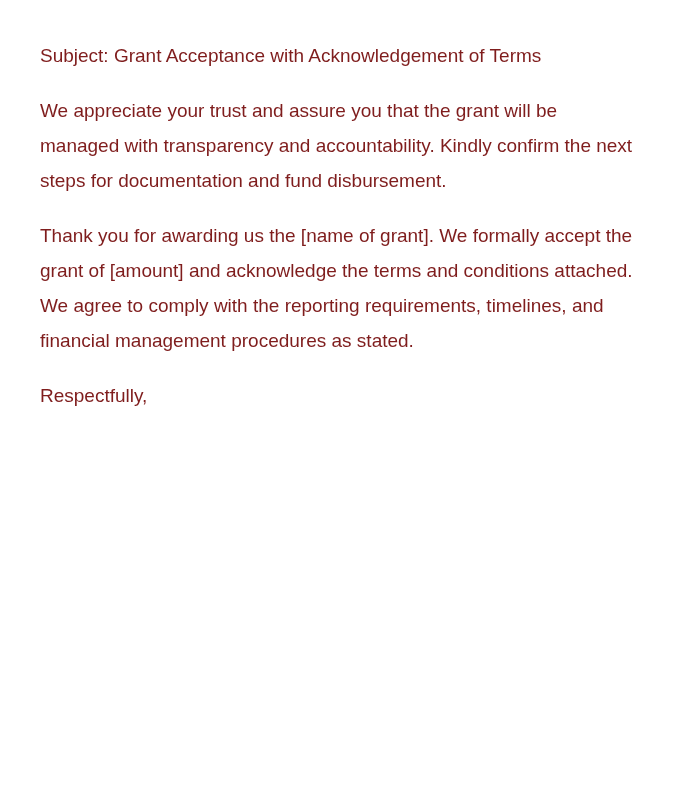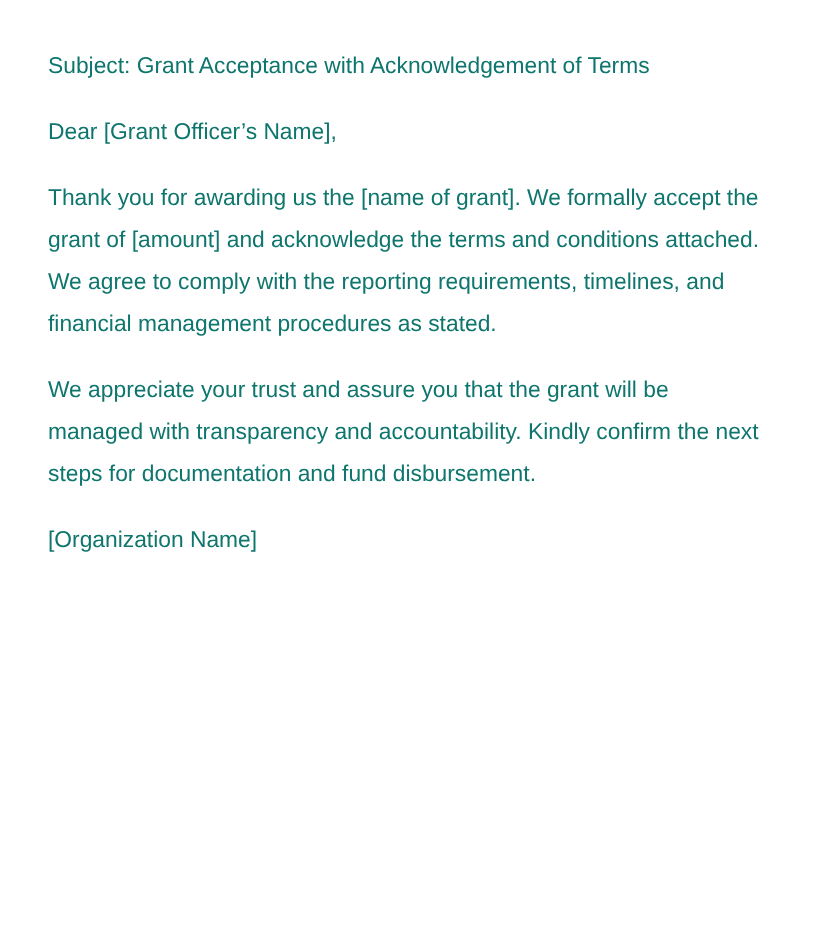--- a/index.html
+++ b/index.html
@@ -27,33 +27,32 @@
     margin: 0 0 12px 0;
     max-width: 600px;
     letter-spacing: 0.1px;
   }
   .doc p {
     font-size: 19px;
     font-weight: 400;
     line-height: 35px;
     margin: 20px 0;
     max-width: 600px;
-    color: #0f766e;
+    color: #7f1d1d;
   }
 </style>
 </head>
 <body>
 
 <div class="doc">
 
   <p>Subject: Grant Acceptance with Acknowledgement of Terms</p>
 
-  <p>Dear [Grant Officer’s Name],</p>
+
+  <p>We appreciate your trust and assure you that the grant will be managed with transparency and accountability. Kindly confirm the next steps for documentation and fund disbursement.</p>
 
   <p>Thank you for awarding us the [name of grant]. We formally accept the grant of [amount] and acknowledge the terms and conditions attached. We agree to comply with the reporting requirements, timelines, and financial management procedures as stated.</p>
 
-  <p>We appreciate your trust and assure you that the grant will be managed with transparency and accountability. Kindly confirm the next steps for documentation and fund disbursement.</p>
+  <p>Respectfully,</p>
 
 
 
-
-  <p>[Organization Name]</p>
 </div>
 
 </body></html>

